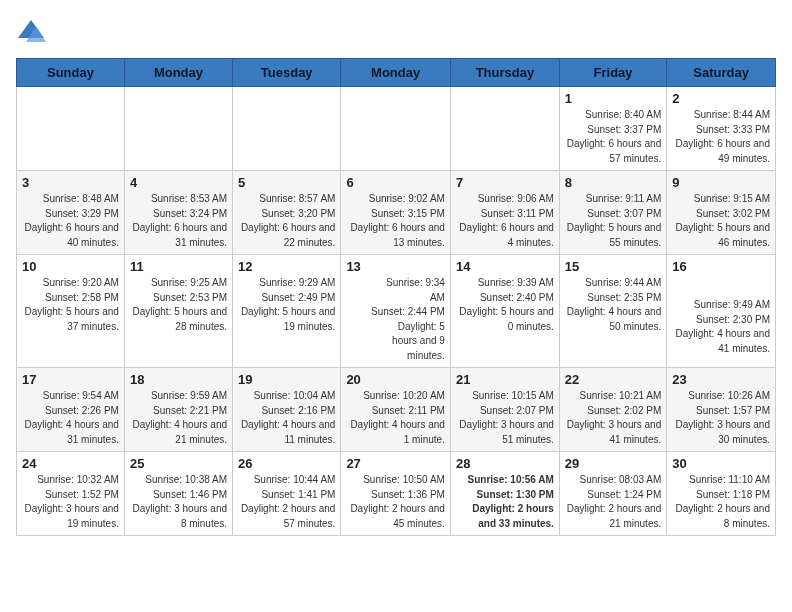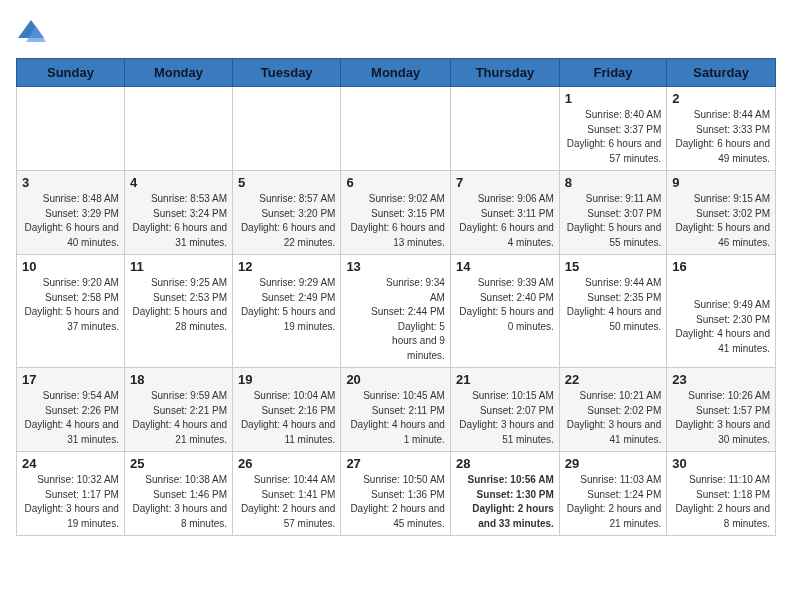--- a/index.html
+++ b/index.html
@@ -244,21 +244,21 @@
 Daylight: 4 hours and 21 minutes.</div>
         </td>
         <td>
           <span class="day-num">19</span>
           <div class="day-info" style="white-space: pre-line;">Sunrise: 10:04 AM
 Sunset: 2:16 PM
 Daylight: 4 hours and 11 minutes.</div>
         </td>
         <td>
           <span class="day-num">20</span>
-          <div class="day-info" style="white-space: pre-line;">Sunrise: 10:45 AM
+          <div class="day-info" style="white-space: pre-line;">Sunrise: 10:20 AM
 Sunset: 2:11 PM
 Daylight: 4 hours and 1 minute.</div>
         </td>
         <td>
           <span class="day-num">21</span>
           <div class="day-info" style="white-space: pre-line;">Sunrise: 10:15 AM
 Sunset: 2:07 PM
 Daylight: 3 hours and 51 minutes.</div>
         </td>
         <td>
@@ -271,21 +271,21 @@
           <span class="day-num">23</span>
           <div class="day-info" style="white-space: pre-line;">Sunrise: 10:26 AM
 Sunset: 1:57 PM
 Daylight: 3 hours and 30 minutes.</div>
         </td>
       </tr>
       <tr>
         <td>
           <span class="day-num">24</span>
           <div class="day-info" style="white-space: pre-line;">Sunrise: 10:32 AM
-Sunset: 1:17 PM
+Sunset: 1:52 PM
 Daylight: 3 hours and 19 minutes.</div>
         </td>
         <td>
           <span class="day-num">25</span>
           <div class="day-info" style="white-space: pre-line;">Sunrise: 10:38 AM
 Sunset: 1:46 PM
 Daylight: 3 hours and 8 minutes.</div>
         </td>
         <td>
           <span class="day-num">26</span>
@@ -300,21 +300,21 @@
 Daylight: 2 hours and 45 minutes.</div>
         </td>
         <td>
           <span class="day-num">28</span>
           <div class="day-info" style="white-space: pre-line; font-weight: bold;">Sunrise: 10:56 AM
 Sunset: 1:30 PM
 Daylight: 2 hours and 33 minutes.</div>
         </td>
         <td>
           <span class="day-num">29</span>
-          <div class="day-info" style="white-space: pre-line;">Sunrise: 11:03 AM
+          <div class="day-info" style="white-space: pre-line;">Sunrise: 08:03 AM
 Sunset: 1:24 PM
 Daylight: 2 hours and 21 minutes.</div>
         </td>
         <td>
           <span class="day-num">30</span>
           <div class="day-info" style="white-space: pre-line;">Sunrise: 11:10 AM
 Sunset: 1:18 PM
 Daylight: 2 hours and 8 minutes.</div>
         </td>
       </tr>

